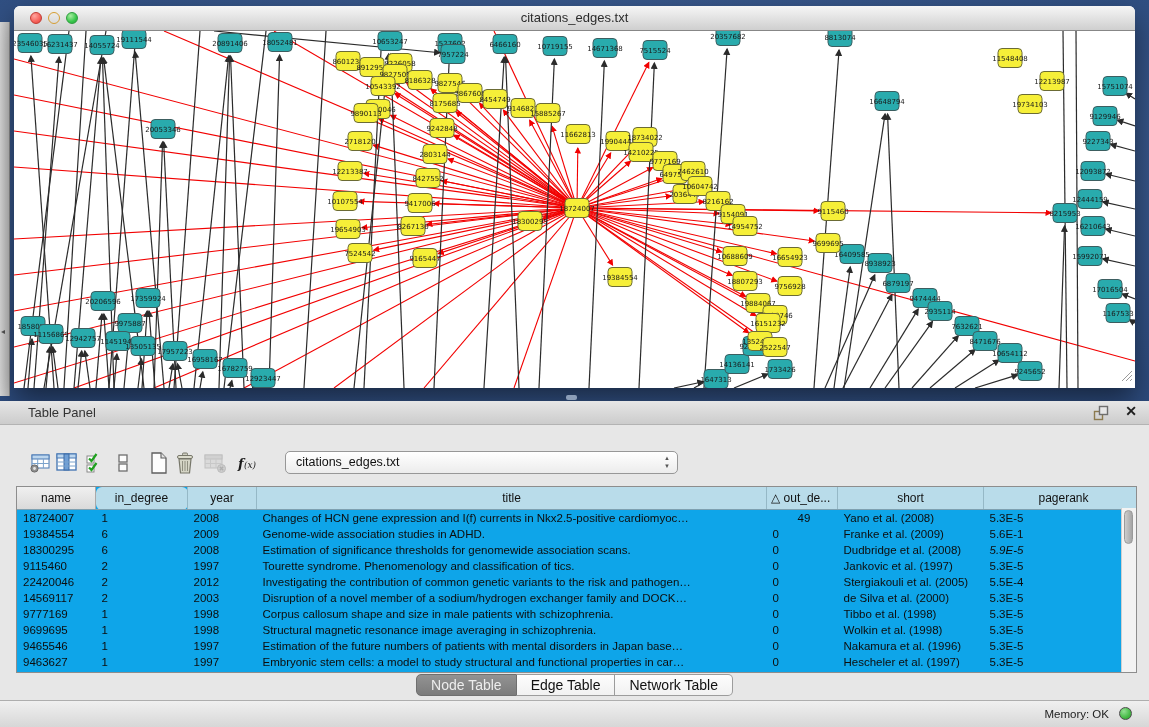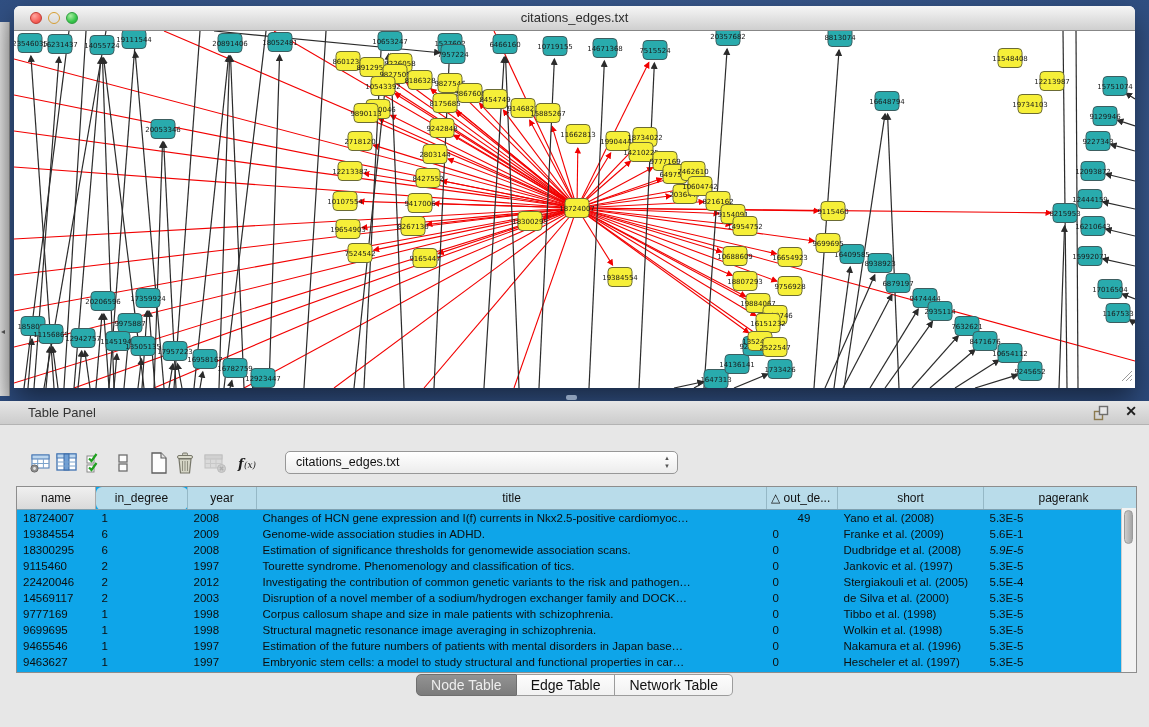--- a/index.html
+++ b/index.html
@@ -871,13 +871,17 @@
           </tr>
         </tbody>
     </table>
     <div class="vscroll">
       <div class="vthumb"></div>
     </div>
   </div>
 
   <div class="tabs" id="tabs"><span class="seg first active">Node Table</span><span class="seg">Edge Table</span><span class="seg last">Network Table</span></div>
 
+  <div class="statusbar">
+    <span class="mem-label">Memory: OK</span>
+    <span class="mem-dot"></span>
+  </div>
 </div>
 
 </body></html>

